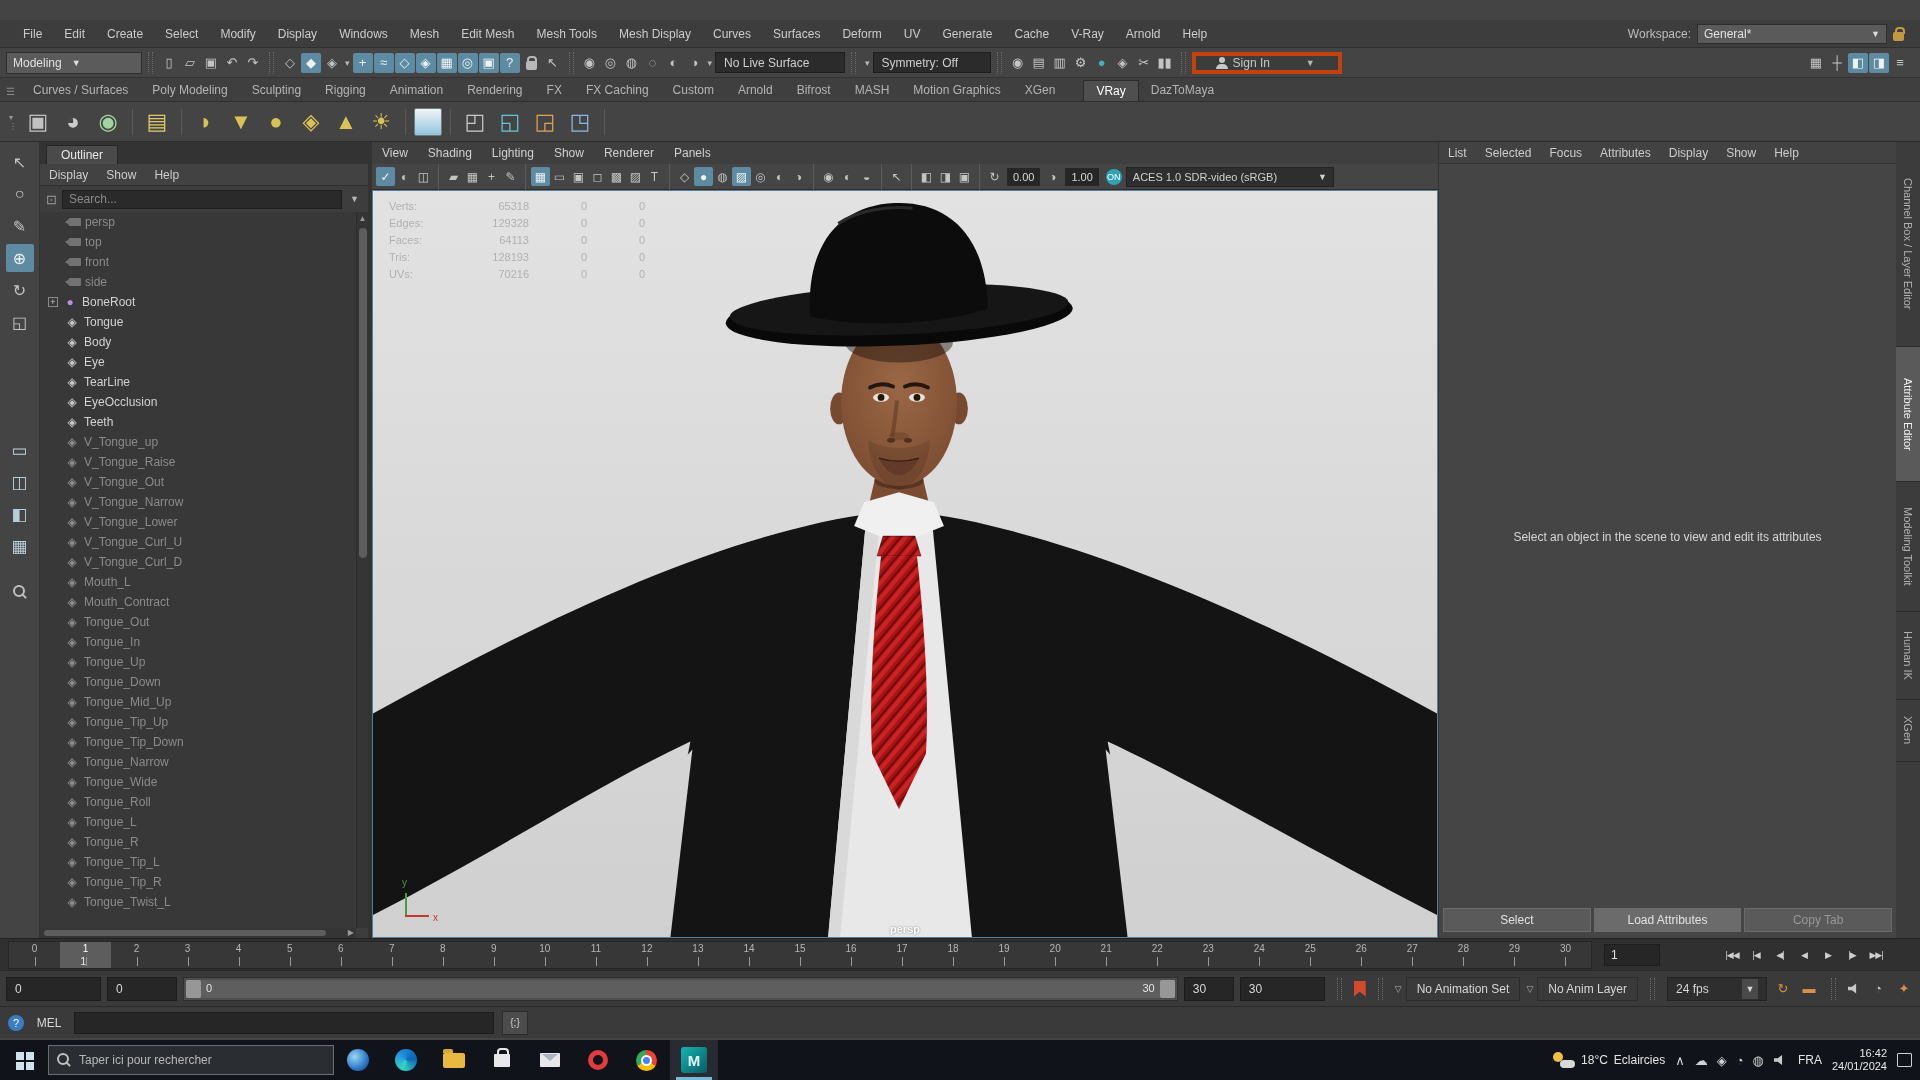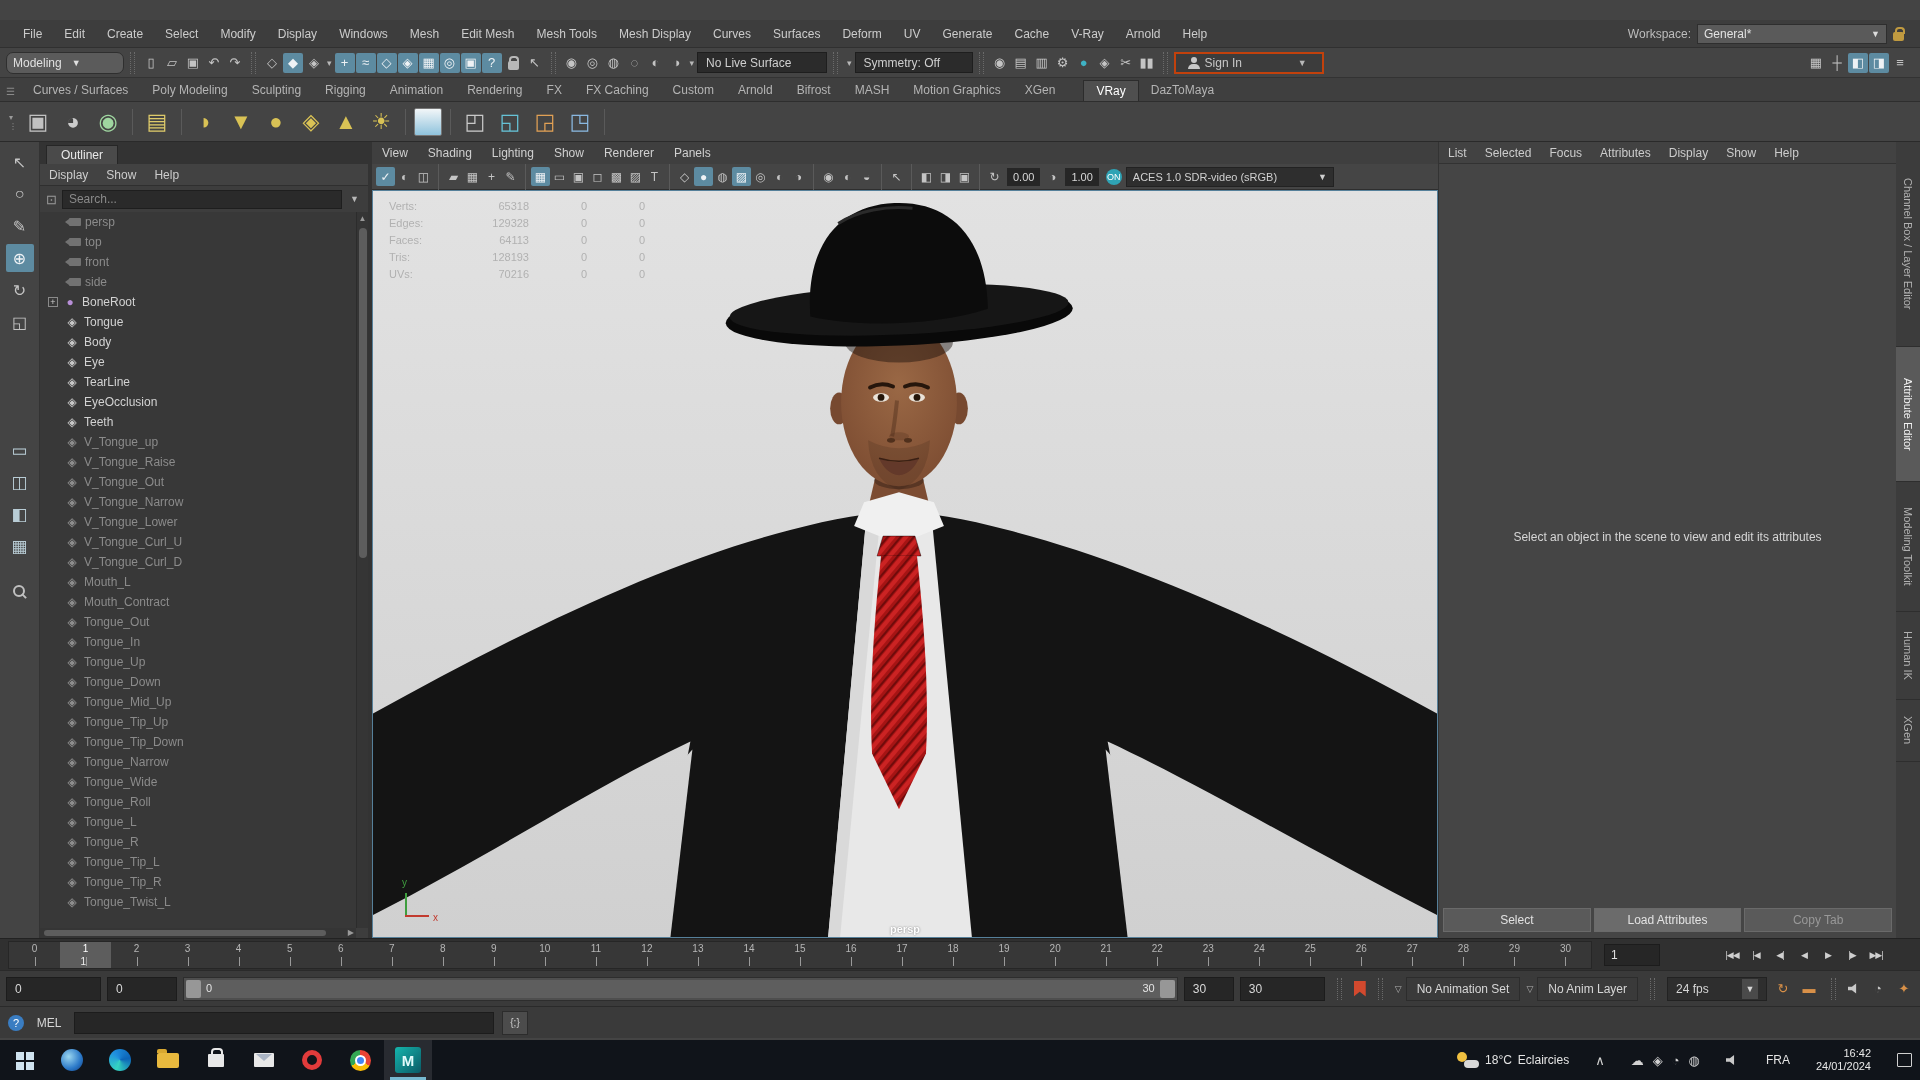--- a/index.html
+++ b/index.html
@@ -49,23 +49,23 @@
   .ws-select { width:190px; height:20px; background:#5a5a5a; border:1px solid #2e2e2e;
                display:flex; align-items:center; padding:0 6px; color:#e2e2e2; }
   .ws-select .arr { margin-left:auto; font-size:9px; color:#ddd; }
 
   
   #statusline { position:absolute; left:0; top:48px; width:1920px; height:30px; background:#444;
                 display:flex; align-items:center; border-bottom:1px solid #333; padding-left:6px; }
   .dd { background:#5b5b5b; border:1px solid #2f2f2f; height:22px; display:flex; align-items:center;
         padding:0 6px; color:#e0e0e0; }
   .dd .arr { font-size:9px; margin-left:10px; }
-  #dd-mode { width:118px;border-radius:7px; }
+  #dd-mode { width:136px; }
   .sgroup { display:flex; align-items:center; gap:1px; }
-  #signin { background:#3c3c3c; border:2px solid #c2410c; height:22px; display:flex; align-items:center; padding:0 12px; width:150px; }
+  #signin { background:#3c3c3c; border:4px solid #c2410c; height:22px; display:flex; align-items:center; padding:0 20px; width:150px; }
   #signin .arr { margin-left:auto; font-size:9px; }
   #sl-spacer { flex:1; }
   #sg-right { padding-right:10px; }
 
   
   #shelf-tabs { position:absolute; left:0; top:78px; width:1920px; height:24px; background:#3f3f3f;
                 display:flex; align-items:flex-end; border-bottom:1px solid #2e2e2e; }
   .shelf-grip { color:#8a8a8a; font-size:10px; padding:0 6px 4px 6px; }
   .shelf-tab { padding:3px 12px; color:#b4b4b4; font-size:12px; }
   .shelf-tab.active { background:#4f4f4f; color:#ffffff; border:1px solid #2c2c2c; border-bottom:none;margin-left:16px; }
@@ -230,21 +230,21 @@
   .ic-store::before { content:""; position:absolute; top:-6px; left:3px; width:8px; height:5px; border:2px solid #e8e8e8; border-bottom:none; border-radius:4px 4px 0 0; }
   .ic-mail { width:20px; height:14px; background:#e8e8e8; border-radius:1px; position:relative; }
   .ic-mail::before { content:""; position:absolute; left:2px; top:1px; border-left:8px solid transparent; border-right:8px solid transparent; border-top:7px solid #aab4c4; }
   .ic-opera { width:20px; height:20px; border-radius:50%; border:5px solid #e13b3b; }
   .ic-chrome { width:21px; height:21px; border-radius:50%; position:relative;
                background:conic-gradient(#ea4335 0 120deg,#fbbc05 120deg 240deg,#34a853 240deg 360deg); }
   .ic-chrome::after { content:""; position:absolute; inset:5px; border-radius:50%; background:#4285f4; border:2px solid #fff; }
   .ic-maya { width:26px; height:26px; border-radius:3px; background:linear-gradient(135deg,#15b5ad,#0a5a66);
              color:#e0fbfb; display:flex; align-items:center; justify-content:center; font-weight:bold; font-size:15px; }
   .ic-maya::after { content:"M"; }
-  #tray { margin-left:auto; display:flex; align-items:center; gap:26px; padding-right:8px; color:#e4e4e4; }
+  #tray { margin-left:auto; display:flex; align-items:center; gap:10px; padding-right:8px; color:#e4e4e4; }
   .wic { position:relative; width:22px; height:16px; }
   .wic::before { content:""; position:absolute; left:0; top:0; width:10px; height:10px; border-radius:50%; background:#f0c040; }
   .wic::after { content:""; position:absolute; right:0; bottom:0; width:15px; height:8px; border-radius:8px; background:#d8d8d8; }
   .tray-ico { color:#d2d2d2; font-size:13px; }
   .clock { text-align:right; font-size:11px; line-height:13px; color:#e8e8e8; }
   .notif { width:15px; height:14px; border:1px solid #d0d0d0; border-radius:1px; }
 </style>
 </head>
 <body>
 
@@ -901,20 +901,24 @@
     <span class="help-ico" data-name="help-icon">?</span>
     <span class="mel-label" data-name="mel-toggle-button">MEL</span>
     <span class="mel-input" data-name="mel-command-input"></span>
     <span class="script-ico" data-name="script-editor-icon">{;}</span>
   </div>
 
   <div id="taskbar" data-name="windows-taskbar">
     <span class="tb-start" data-name="start-button">
         <span class="ic-win" data-name="windows-logo-icon"></span>
       </span>
+    <span class="tb-search" data-name="taskbar-search">
+      <span class="mag" data-name="search-icon"></span>
+      <input data-name="search-input" placeholder="Taper ici pour rechercher" style="">
+    </span>
     <span id="task-apps" style="display:flex" data-name="taskbar-apps">
         <span class="tbtn" data-name="cortana-ball-button">
           <span class="ic-ball" data-name="cortana-ball-icon"></span>
         </span>
         <span class="tbtn" data-name="edge-button">
           <span class="ic-edge" data-name="edge-icon"></span>
         </span>
         <span class="tbtn" data-name="file-explorer-button">
           <span class="ic-folder" data-name="file-explorer-icon"></span>
         </span>

